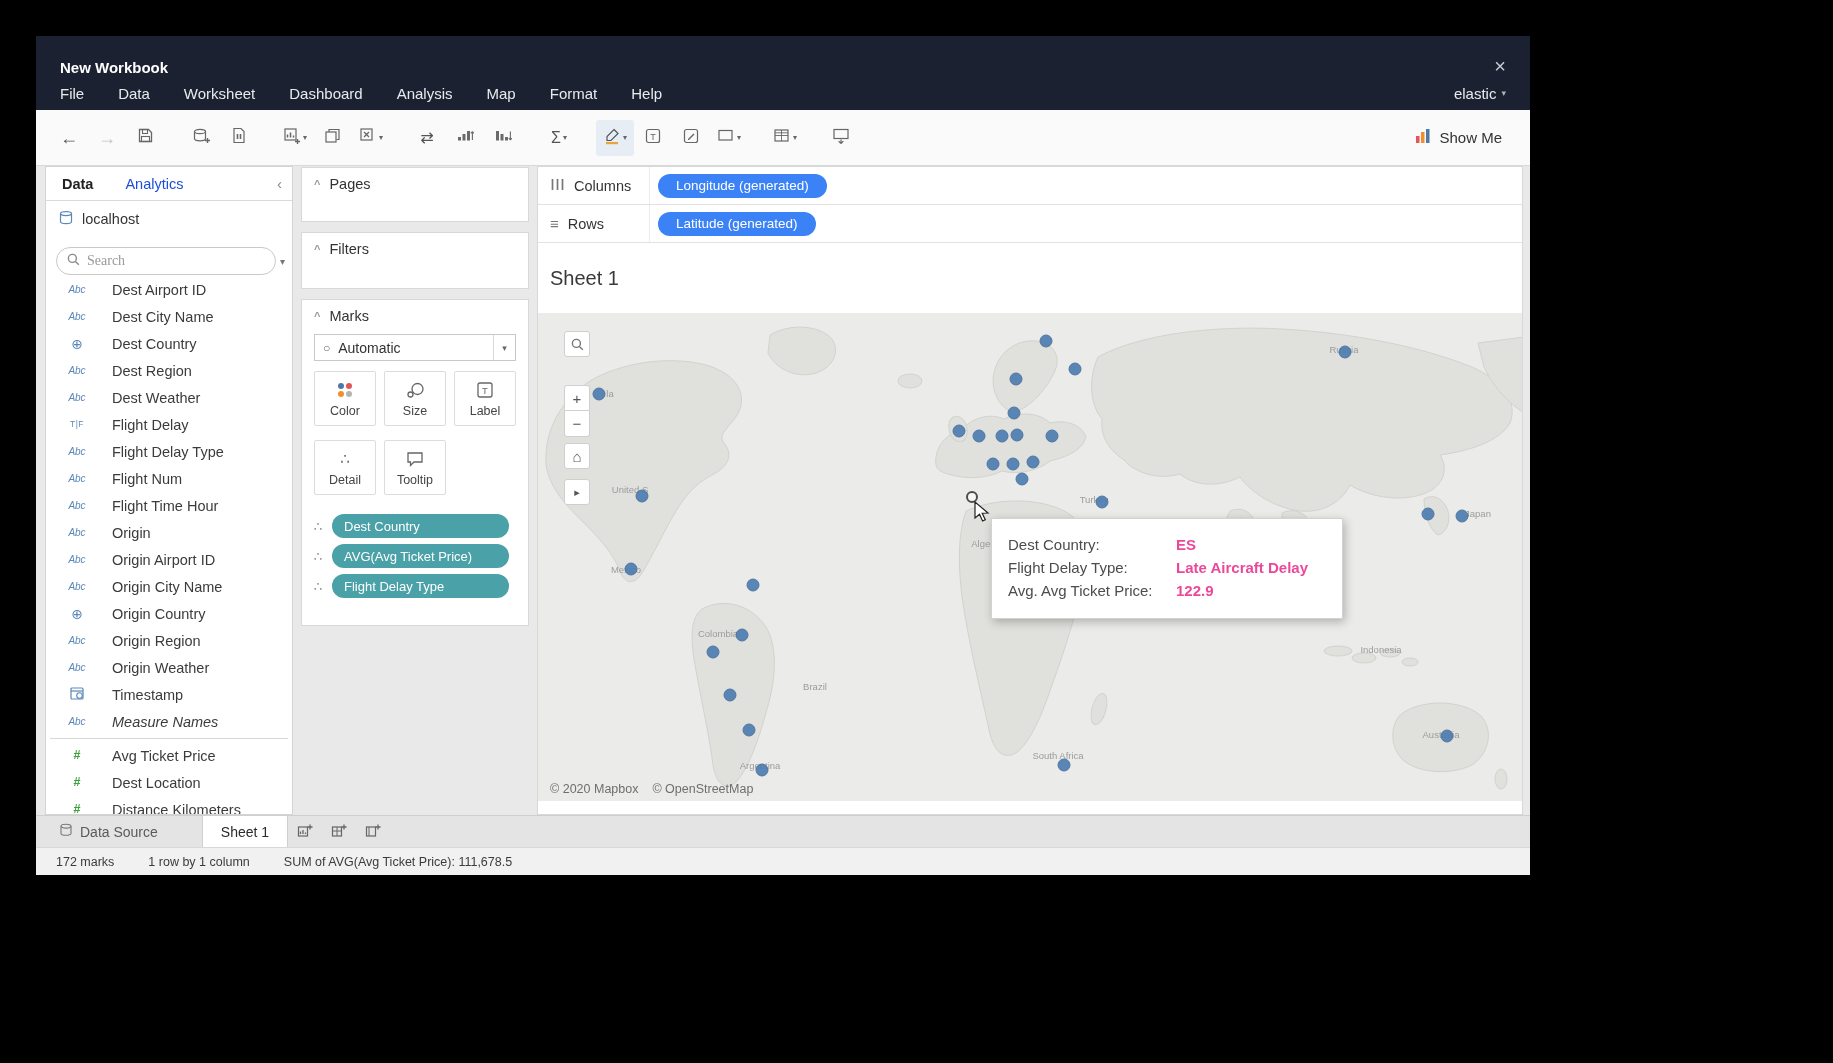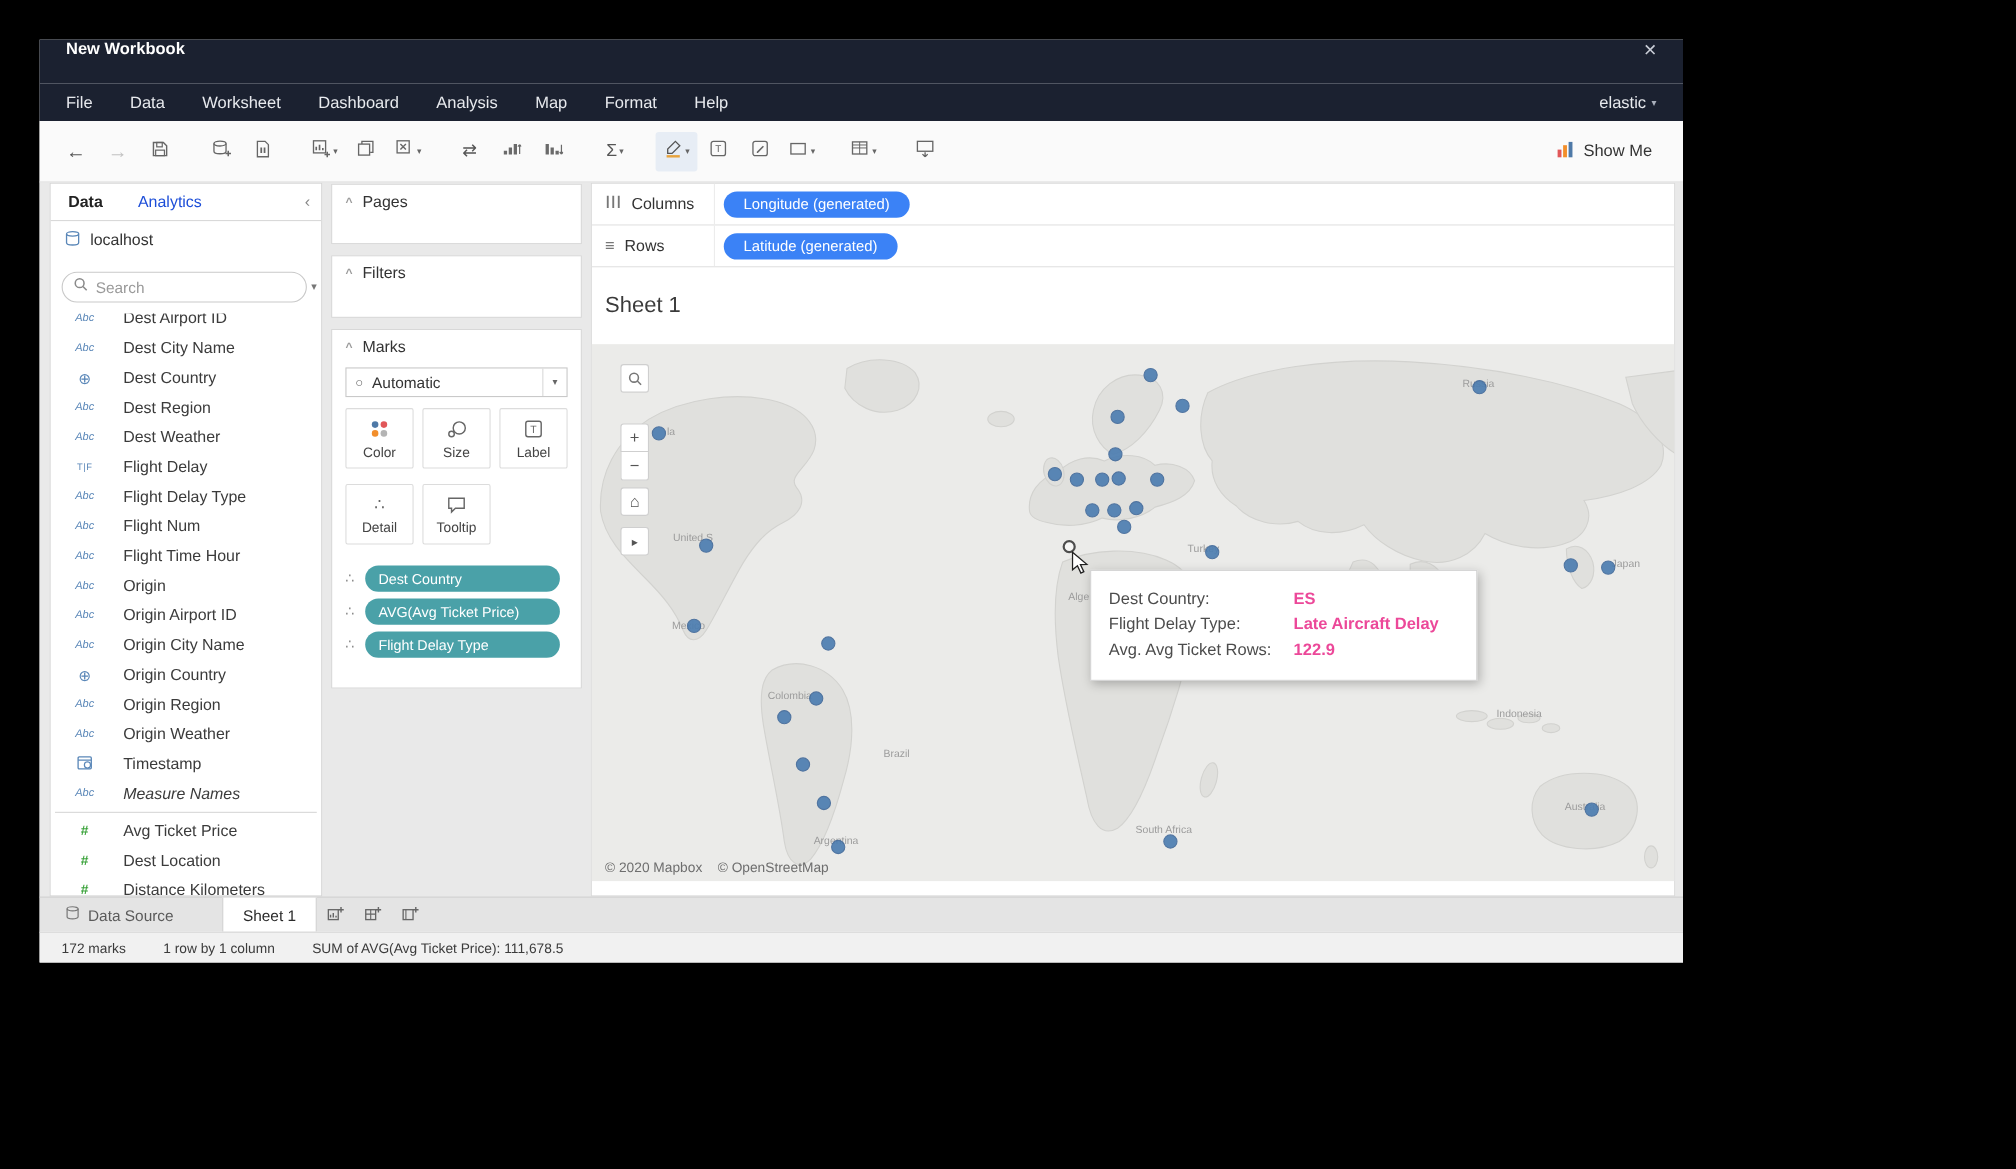--- a/index.html
+++ b/index.html
@@ -1,21 +1,21 @@
 <!DOCTYPE html>
 <html><head>
 <meta charset="utf-8">
 <style>
   *{margin:0;padding:0;box-sizing:border-box}
   html,body{width:1833px;height:1063px}
   body{background:#000;font-family:"Liberation Sans","DejaVu Sans",sans-serif;position:relative;overflow:hidden}
   .window{position:absolute;left:36px;top:36px;width:1494px;height:839px;background:#fff;display:flex;flex-direction:column}
 
   
-  .titlebar{height:40px;background:#1b2130;display:flex;align-items:flex-start;padding:0 24px;flex:none}
+  .titlebar{height:40px;background:#1b2130;display:flex;align-items:flex-end;padding:0 24px;flex:none}
   .wtitle{color:#fff;font-size:15px;font-weight:bold}
   .close-btn{margin-left:auto;color:#c9cdd6;font-size:20px;line-height:1}
   .menubar{height:34px;background:#1b2130;display:flex;align-items:center;padding:0 24px;gap:34px;flex:none}
   .menu-item{color:#e8eaee;font-size:15px;white-space:nowrap}
   .account{margin-left:auto;color:#e8eaee;font-size:15px;display:flex;align-items:center;gap:5px}
   .account .acaret{font-size:9px;color:#aab0bc}
 
   
   .toolbar{height:56px;background:#fafafa;border-bottom:1px solid #d9d9d9;display:flex;align-items:center;padding:0 14px;flex:none}
   .tbtn{height:36px;min-width:38px;display:flex;align-items:center;justify-content:center;gap:2px;border-radius:3px;padding:0 4px}
@@ -31,21 +31,21 @@
 
   
   .datapane{width:248px;background:#fff;border:1px solid #d4d4d4;display:flex;flex-direction:column}
   .dtabs{height:34px;display:flex;align-items:center;border-bottom:1px solid #d9d9d9;flex:none}
   .dtab{padding:0 16px;font-size:14.5px;color:#1d4ed8;height:100%;display:flex;align-items:center}
   .dtab.active{color:#222;font-weight:bold}
   .collapse{margin-left:auto;padding:0 10px;color:#888;font-size:15px}
   .connection{height:36px;display:flex;align-items:center;gap:8px;padding:0 12px;font-size:14.5px;color:#333;flex:none}
   .searchrow{height:48px;display:flex;align-items:center;padding:0 8px 0 10px;flex:none}
   .searchbox{flex:1;height:28px;border:1px solid #c9c9c9;border-radius:14px;display:flex;align-items:center;padding:0 10px;gap:7px;background:#fff}
-  .searchbox input{border:none;outline:none;flex:1;font-size:14px;color:#be185d;font-family:Liberation Sans, sans-serif;background:transparent}
+  .searchbox input{border:none;outline:none;flex:1;font-size:14px;color:#be185d;font-family:Liberation Serif, serif;background:transparent}
   .searchbox input::placeholder{color:#9a9a9a}
   .searchcaret{padding:0 6px 0 4px;color:#777;font-size:10px}
   .fields{flex:1;overflow:hidden;position:relative}
   .fields-list{margin-top:-9px}
   .field-row{height:27px;display:flex;align-items:center;padding:0 6px 0 16px;gap:20px;font-size:14.5px;color:#3b3b3b;white-space:nowrap}
   .field-row.italic .flabel{font-style:italic}
   .ficon{width:30px;flex:none;text-align:center;line-height:1}
   .ic-dim{color:#5a87b8;font-size:10px;font-style:italic}
   .ic-globe{color:#5a87b8;font-size:14px}
   .ic-bool{color:#5a87b8;font-size:8.5px;letter-spacing:.5px}
@@ -555,21 +555,21 @@
           <div id="tooltip-rows">
               <div class="tt-row">
                 <span class="tt-label">Dest Country:</span>
                 <span class="tt-value">ES</span>
               </div>
               <div class="tt-row">
                 <span class="tt-label">Flight Delay Type:</span>
                 <span class="tt-value">Late Aircraft Delay</span>
               </div>
               <div class="tt-row">
-                <span class="tt-label">Avg. Avg Ticket Rows:</span>
+                <span class="tt-label">Avg. Avg Ticket Price:</span>
                 <span class="tt-value">122.9</span>
               </div>
             </div>
         </div>
 
         <svg class="cursor" style="left:436px;top:188px" width="16" height="22" viewBox="0 0 16 22">
           <path d="M1,1 L1,17 L5.5,13.3 L8.6,20 L11.3,18.7 L8.2,12.2 L14,12 Z" fill="#fff" stroke="#222" stroke-width="1.2"></path>
         </svg>
 
         <div class="attribution">

